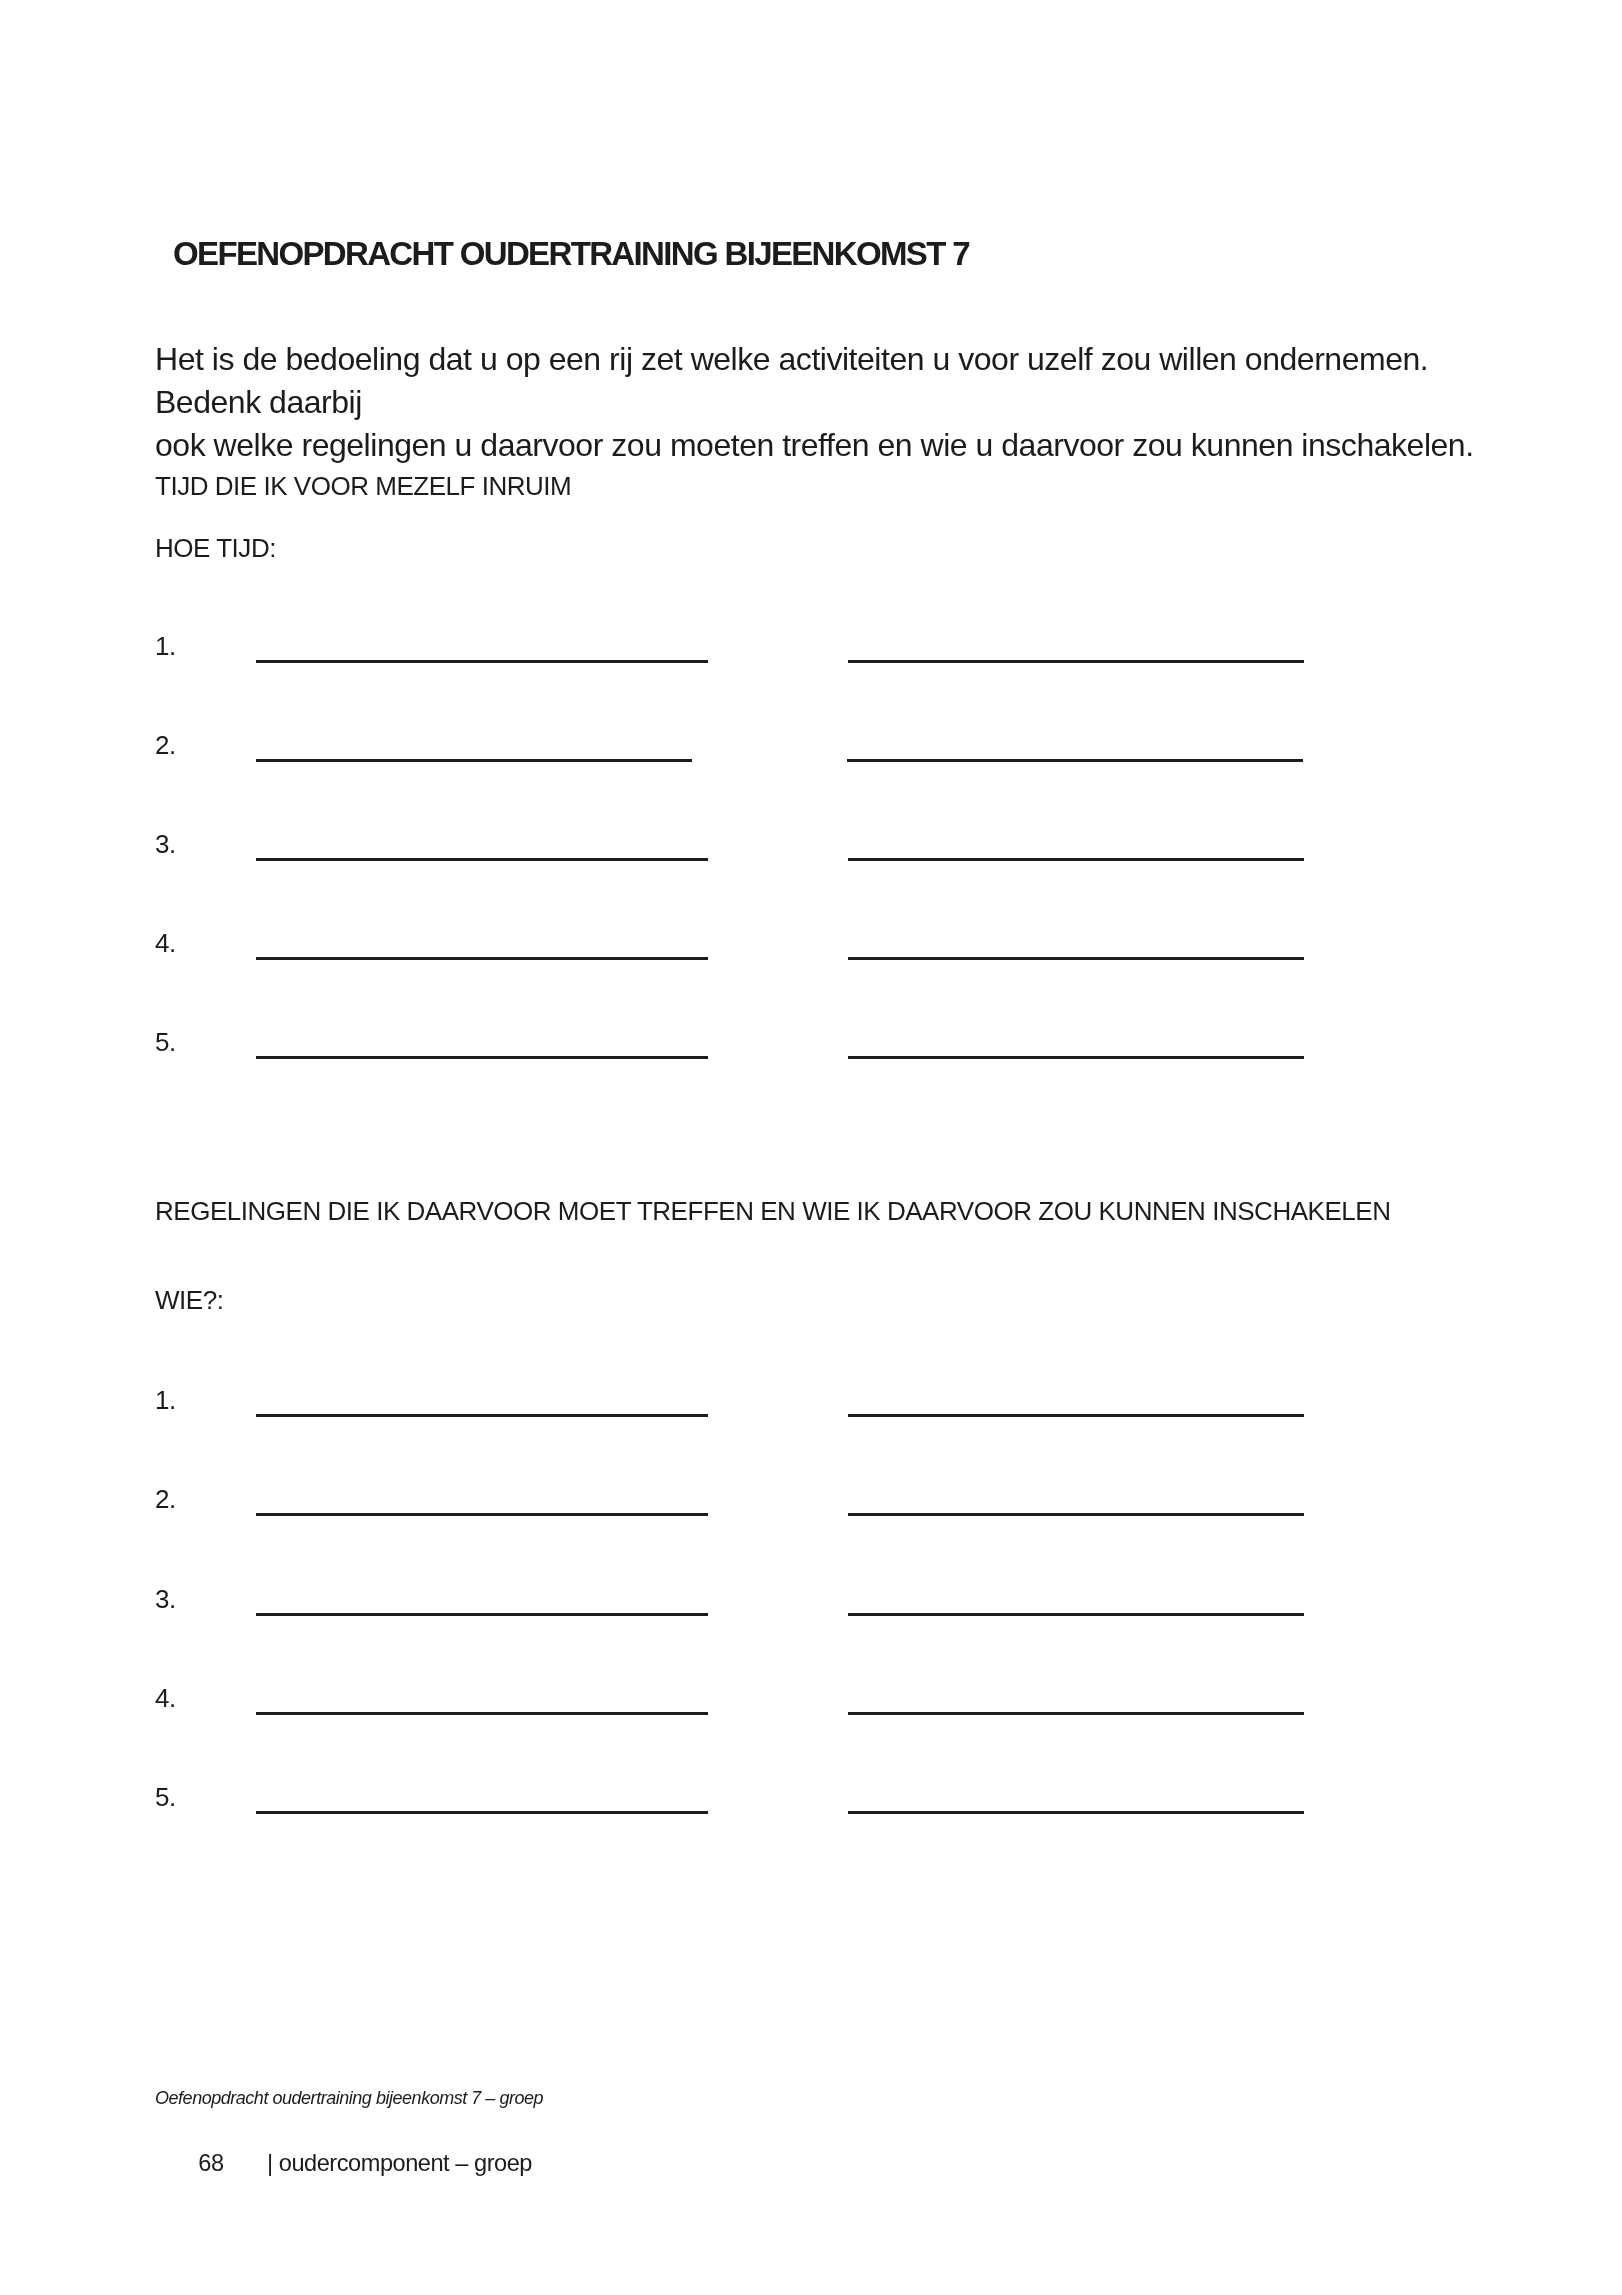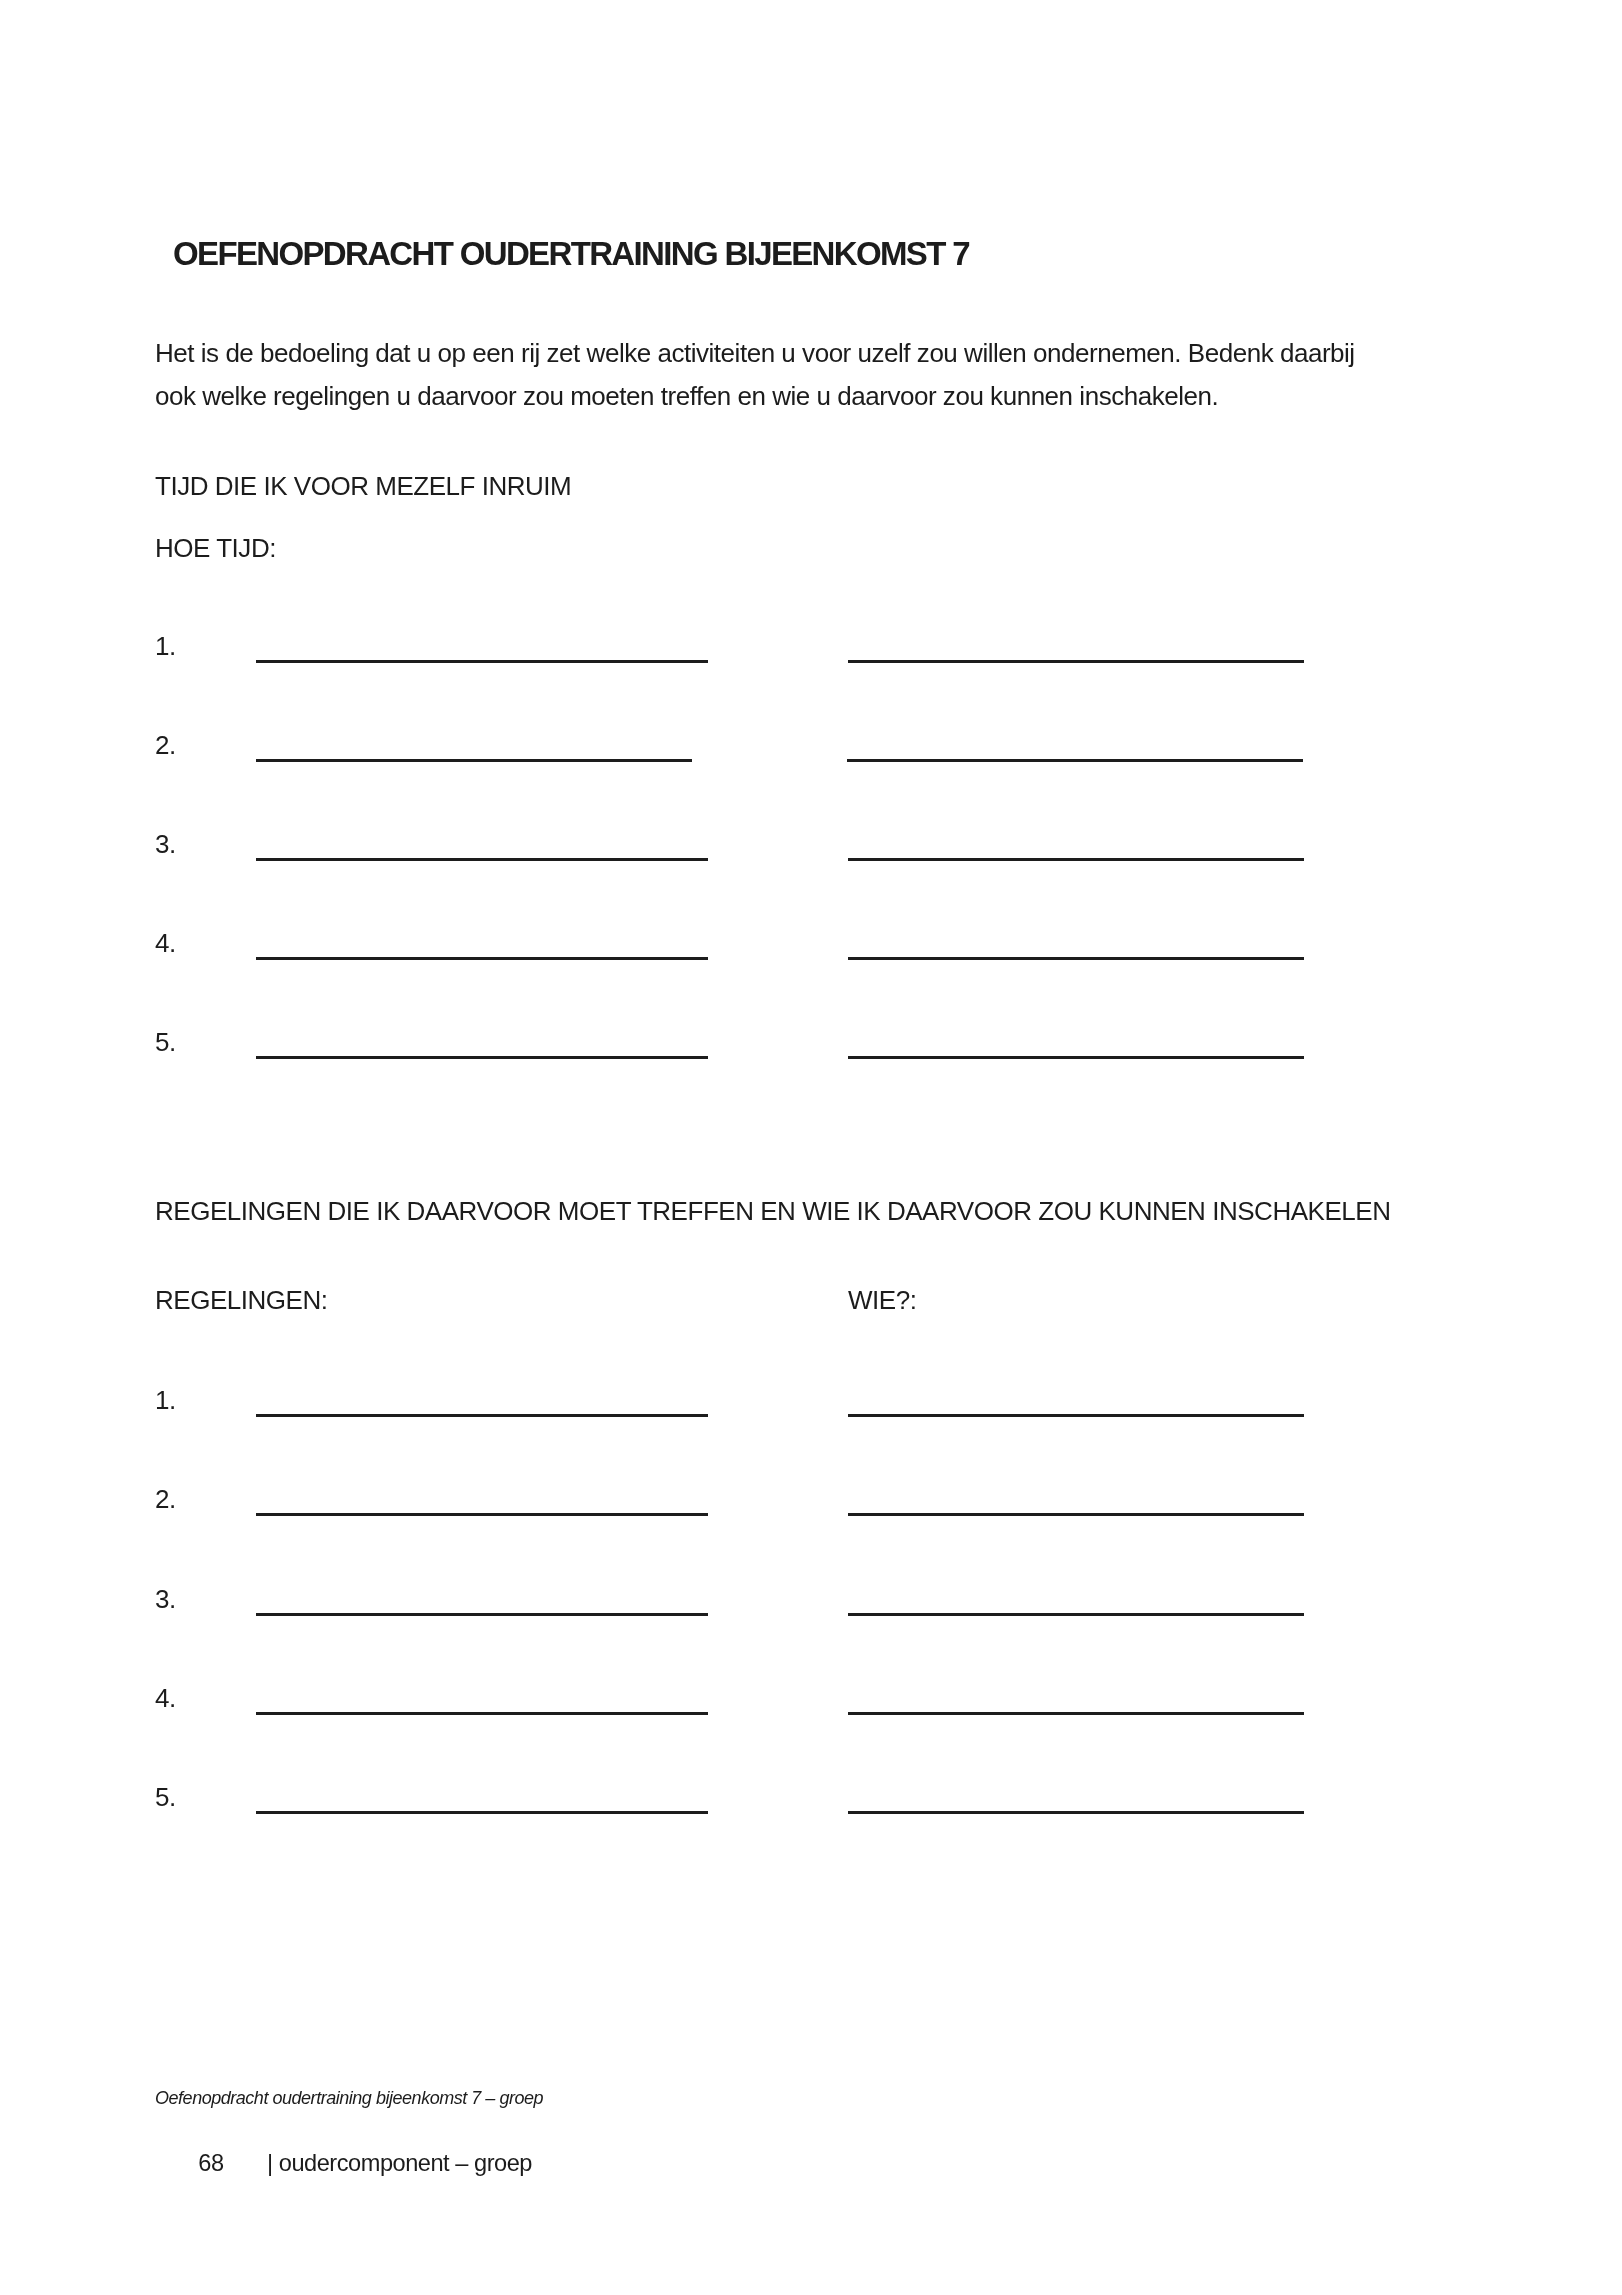--- a/index.html
+++ b/index.html
@@ -24,21 +24,21 @@
     font-size: 33px;
     font-weight: bold;
     line-height: 38px;
     letter-spacing: -0.05em;
     white-space: nowrap;
     margin-left: 18px;
   }
   .intro {
     top: 306px;
     width: 1355px;
-    font-size: 26px;
+    font-size: 32px;
     line-height: 43px;
     white-space: pre-line;
   }
   .section-heading {
     font-size: 26px;
     line-height: 30px;
     white-space: nowrap;
   }
   .s1-heading { top: 431px; margin-top: 40px; }
   .s2-heading { top: 1196px; }
@@ -148,21 +148,20 @@
 <div class="abs form-row r-s1-5">
   <span class="num">5.</span>
   <div class="blank left"></div>
   <div class="gap"></div>
   <div class="blank right"></div>
 </div>
 
 <div class="abs section-heading s2-heading">REGELINGEN DIE IK DAARVOOR MOET TREFFEN EN WIE IK DAARVOOR ZOU KUNNEN INSCHAKELEN</div>
 
 <div class="abs col-headers s2-colheaders">
-  <span class="col1">REGELINGEN:</span>
   <span class="col2">WIE?:</span>
 </div>
 
 <div class="abs form-row r-s2-1">
   <span class="num">1.</span>
   <div class="blank left"></div>
   <div class="gap"></div>
   <div class="blank right"></div>
 </div>
 <div class="abs form-row r-s2-2">

